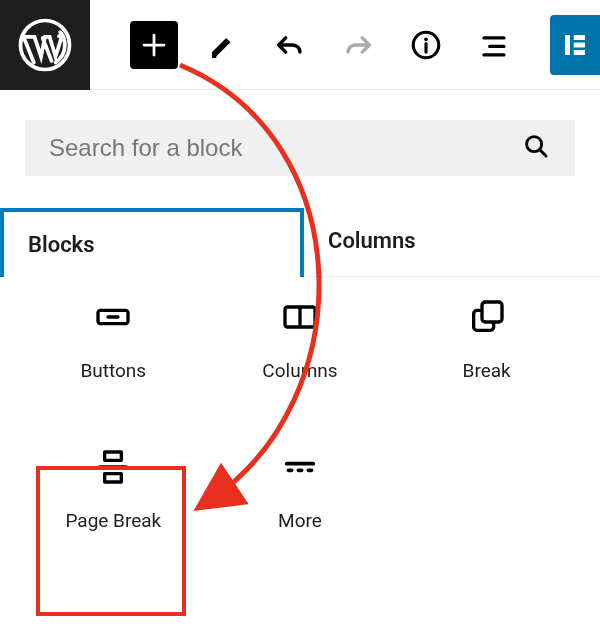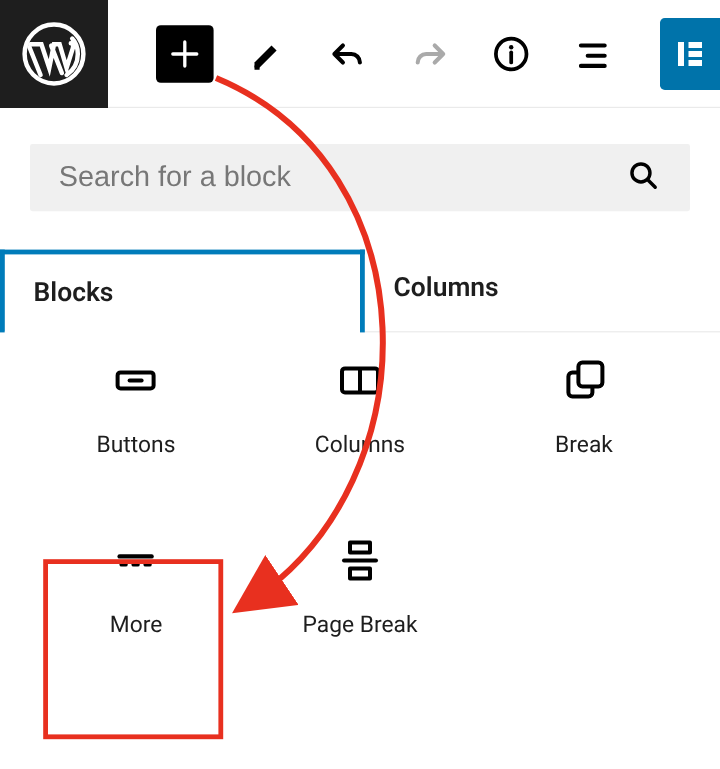--- a/index.html
+++ b/index.html
@@ -240,34 +240,34 @@
     </div>
 
     <div class="block-item">
       <svg viewBox="0 0 24 24">
           <rect x="4" y="8" width="12" height="12" rx="2" stroke="#000" stroke-width="2" fill="none"></rect>
           <rect x="9" y="3" width="12" height="12" rx="2" stroke="#000" stroke-width="2" fill="#fff"></rect>
         </svg>
       <div class="label">Break</div>
     </div>
 
+    <div class="block-item">
+      <svg viewBox="0 0 24 24">
+          <path d="M7 3h10v5H7zM7 16h10v5H7z" stroke="#000" stroke-width="2" fill="none" stroke-linejoin="round"></path>
+          <path d="M4 12h16" stroke="#000" stroke-width="2" stroke-linecap="round"></path>
+        </svg>
+      <div class="label">Page Break</div>
+    </div>
+
     <div class="block-item" style="position:relative">
       <svg viewBox="0 0 24 24">
           <path d="M4 10h16" stroke="#000" stroke-width="2.2" stroke-linecap="round"></path>
           <path d="M5 14h2M11 14h2M17 14h2" stroke="#000" stroke-width="2.2" stroke-linecap="round"></path>
         </svg>
       <div class="label">More</div>
-    </div>
-
-    <div class="block-item">
-      <svg viewBox="0 0 24 24">
-          <path d="M7 3h10v5H7zM7 16h10v5H7z" stroke="#000" stroke-width="2" fill="none" stroke-linejoin="round"></path>
-          <path d="M4 12h16" stroke="#000" stroke-width="2" stroke-linecap="round"></path>
-        </svg>
-      <div class="label">Page Break</div>
     </div>
 
 
   </div>
 </div>
 
 <div class="highlight-box" style="left:36px; top:466px; width:150px; height:150px;"></div>
 
 <svg class="arrow-overlay" style="left:0; top:0; width:600px; height:641px;" viewBox="0 0 600 641">
   <defs>

